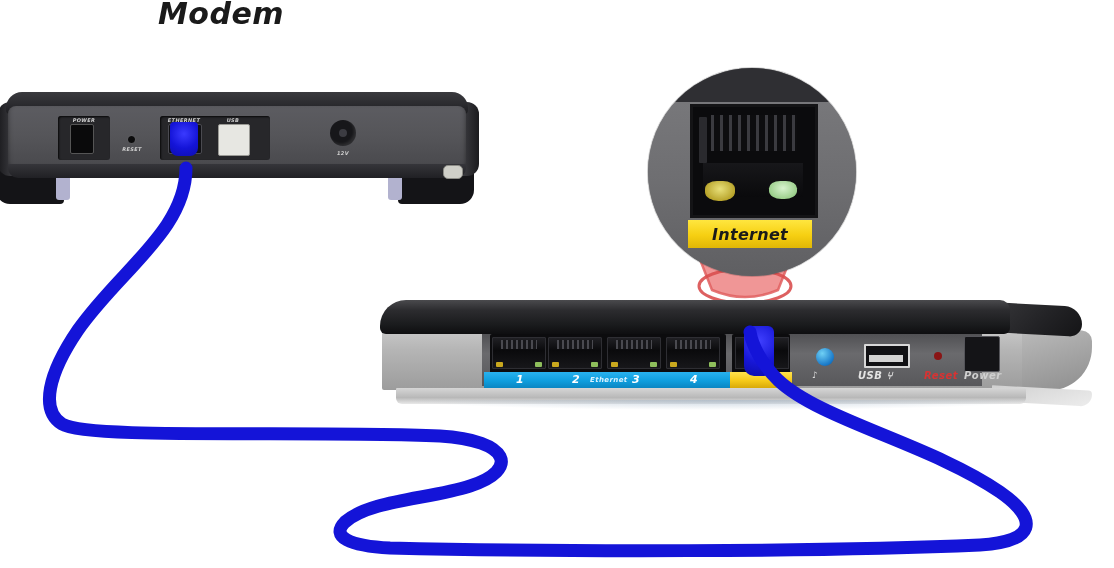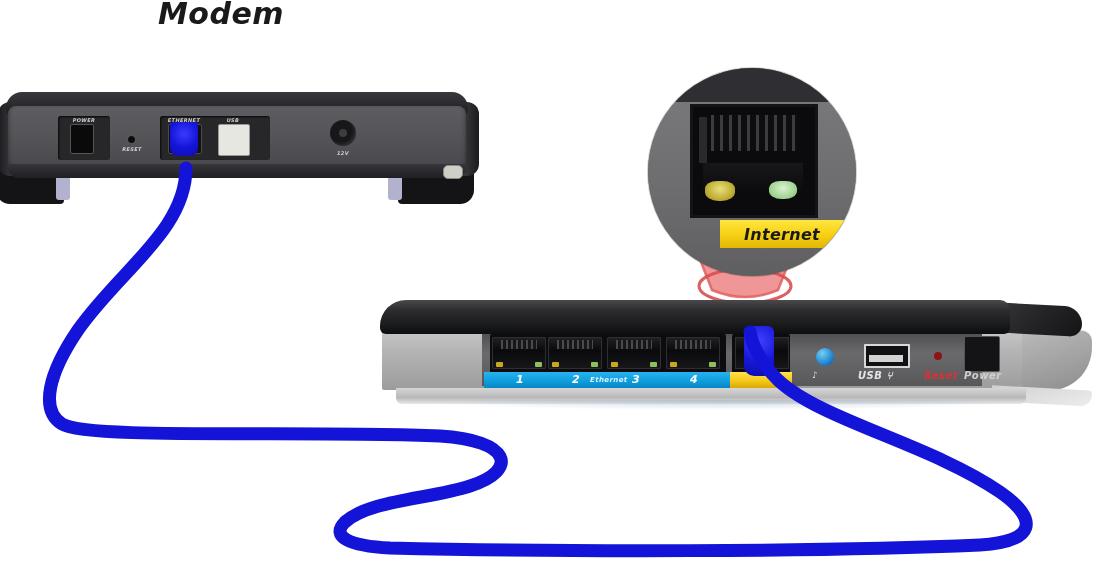--- a/index.html
+++ b/index.html
@@ -206,21 +206,21 @@
   #co-innershelf{position:absolute;left:10px;top:56px;width:100px;height:34px;
     background:linear-gradient(180deg,#17171a,#0a0a0c);}
   #co-led-y{position:absolute;left:12px;top:74px;width:30px;height:20px;
     background:radial-gradient(ellipse at 50% 40%,#e8e07a,#b9a52c 70%,#7d6f15);
     border-radius:40% 40% 45% 45%;}
   #co-led-g{position:absolute;left:76px;top:74px;width:28px;height:18px;
     background:radial-gradient(ellipse at 50% 40%,#d8f3cf,#9ccf8c 70%,#5f9a55);
     border-radius:40% 40% 45% 45%;}
   #co-label{position:absolute;left:40px;top:152px;width:124px;height:28px;
     background:linear-gradient(180deg,#ffe63f 0%,#f6cf12 55%,#e0b705 100%);
-    display:flex;align-items:center;justify-content:center;margin-left:32px;}
+    display:flex;align-items:center;justify-content:center;}
   #co-label span{color:#1a1a1a;font-size:16px;font-weight:bold;letter-spacing:.3px;
     font-family:"DejaVu Sans",sans-serif;}
 
   
   #cable{position:absolute;left:0;top:0;width:1114px;height:568px;pointer-events:none;}
 </style>
 </head>
 <body>
 
 <div id="stage">

